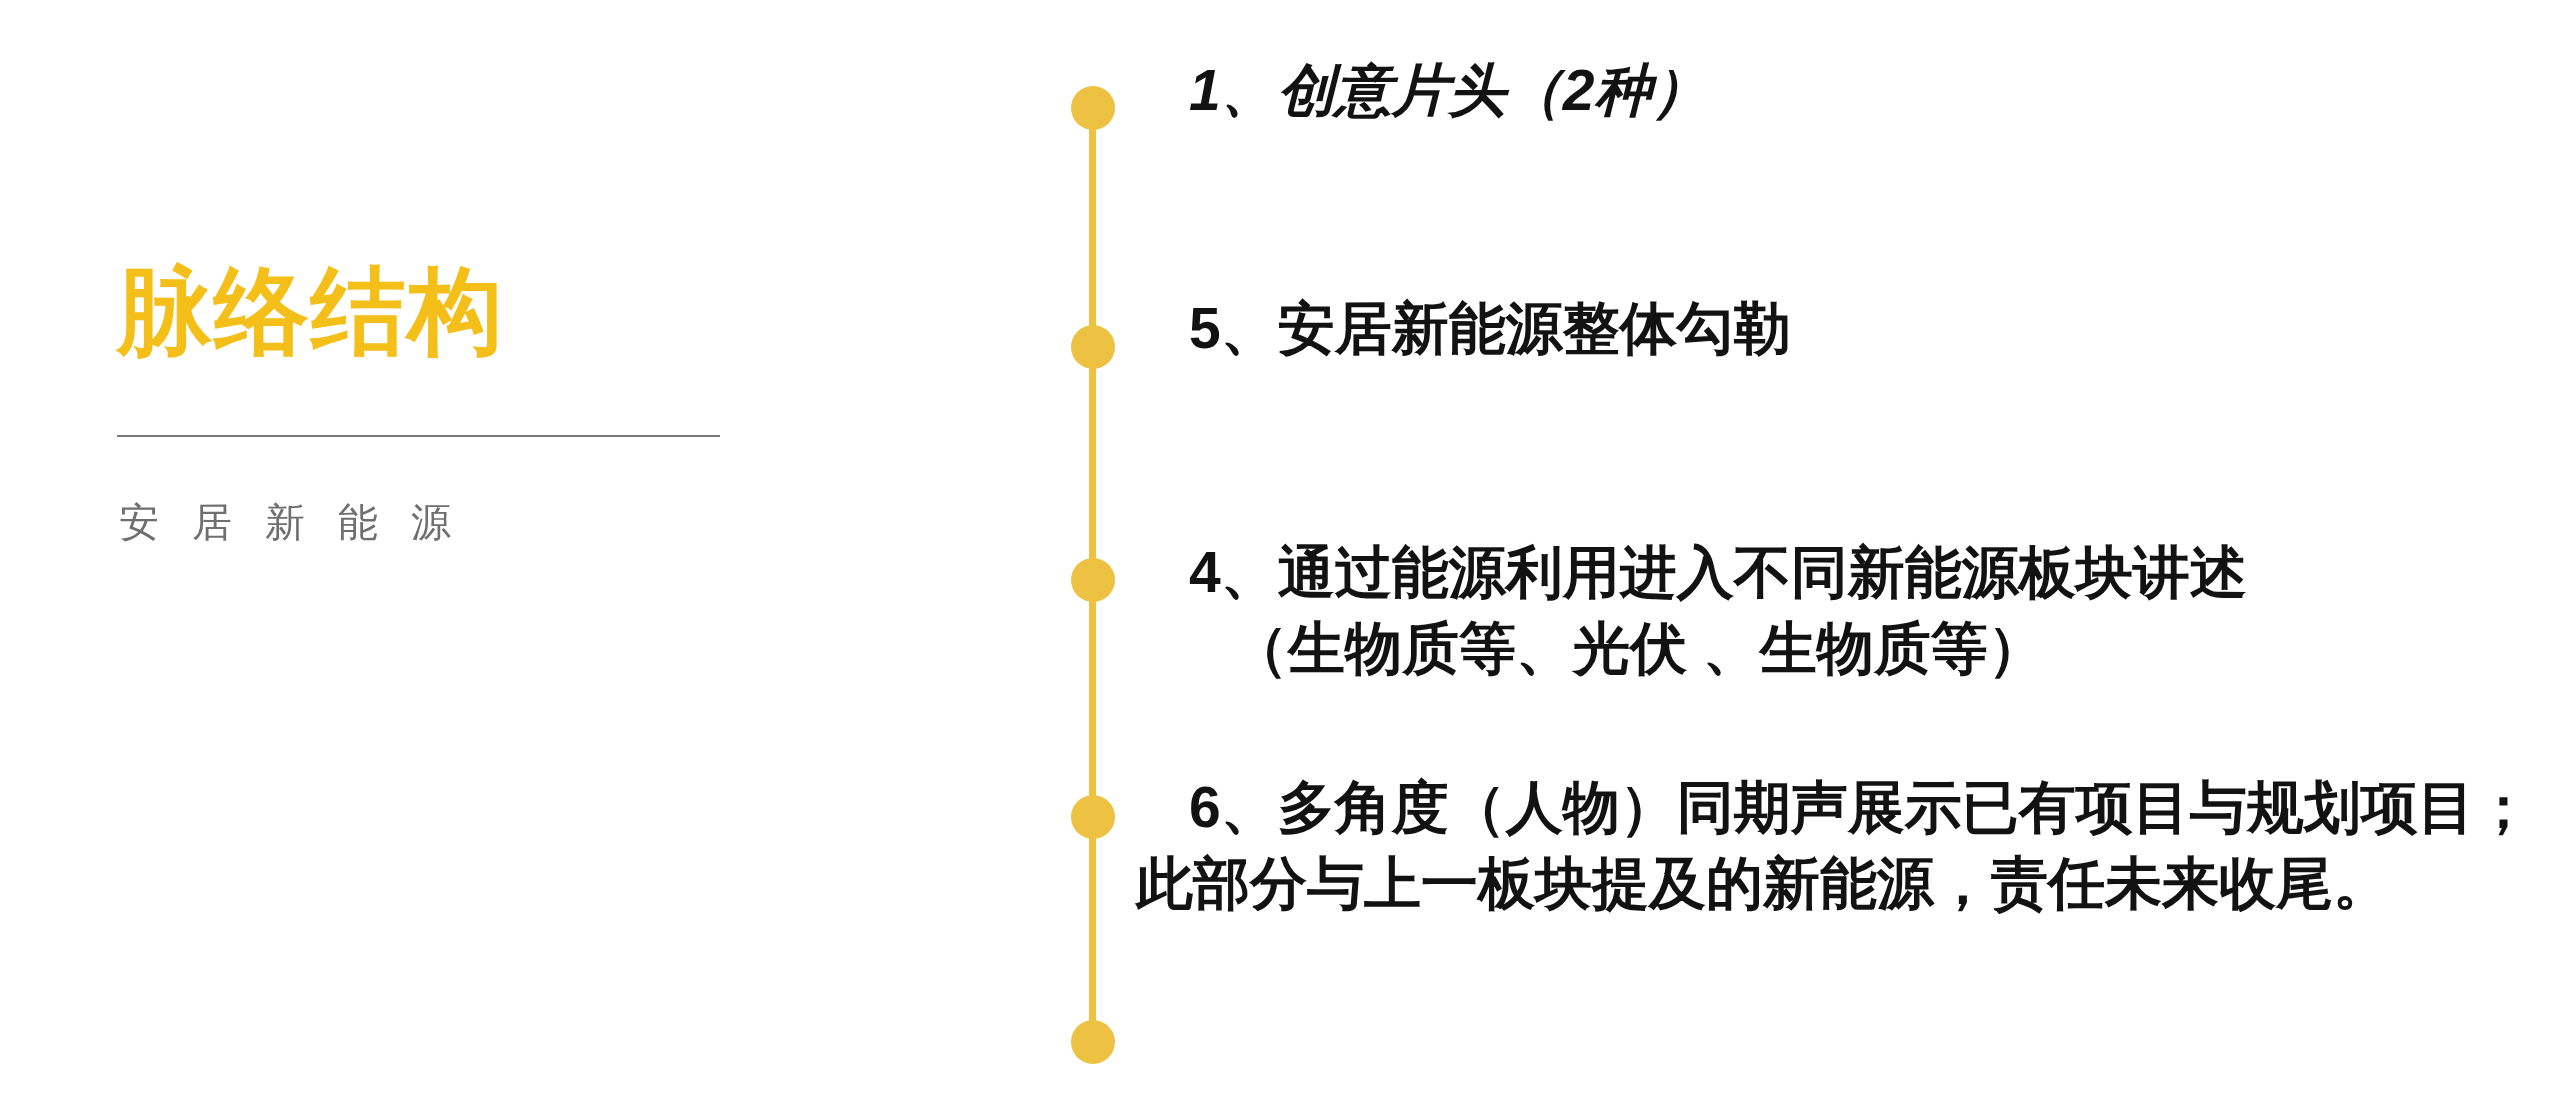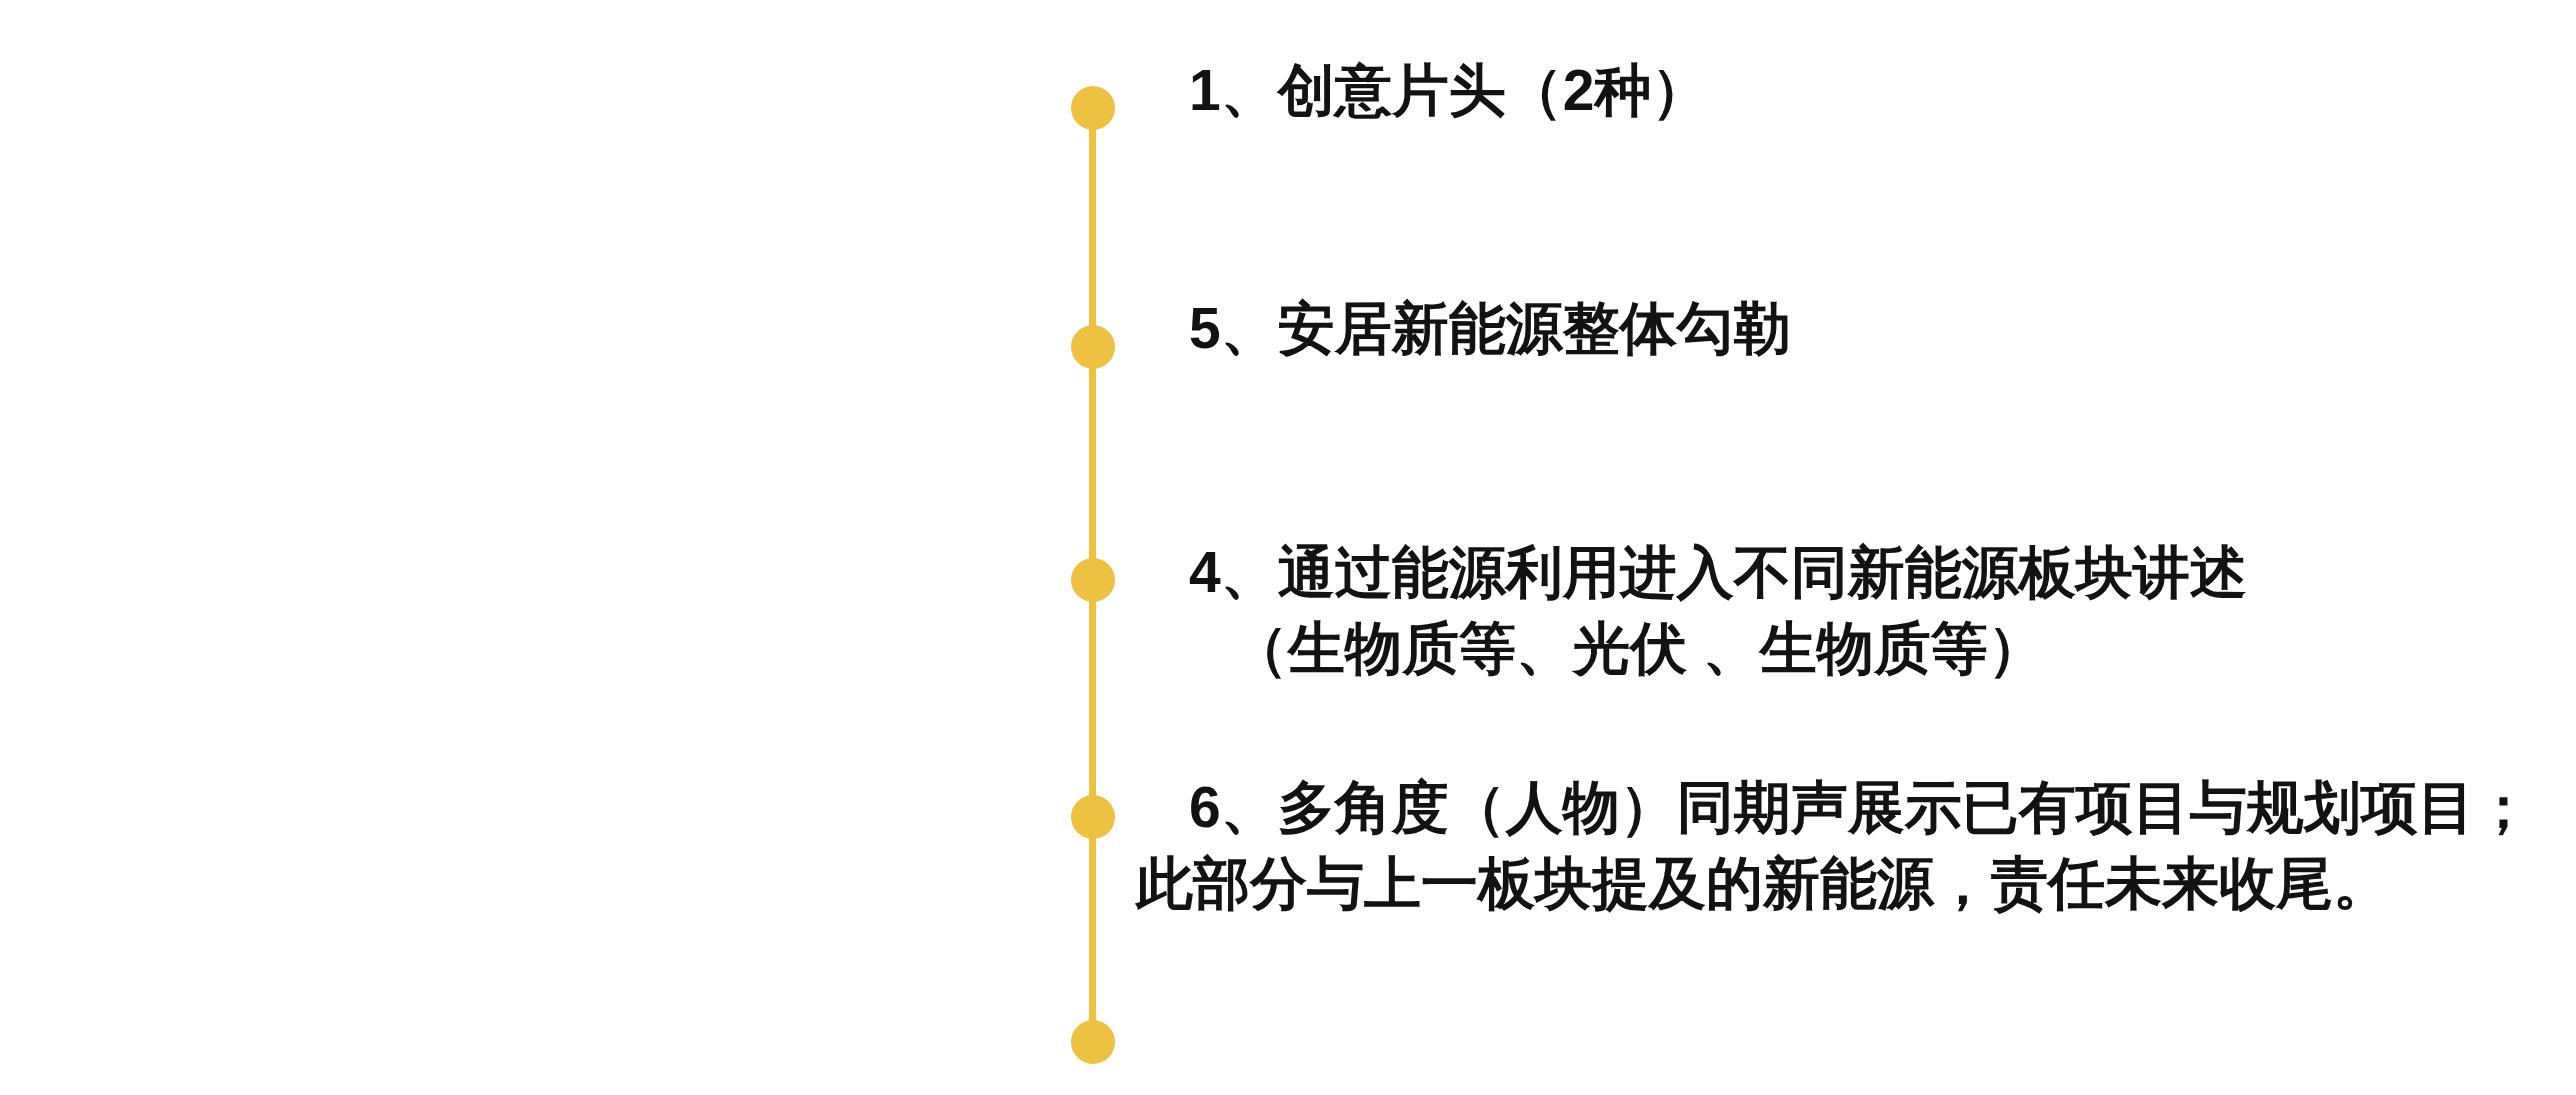--- a/index.html
+++ b/index.html
@@ -106,34 +106,41 @@
     font-weight: 700;
     color: #121212;
     white-space: nowrap;
   }
 
   .item-line {
     display: block;
     white-space: nowrap;
   }
 
-  .item-1 { top: 57px;  font-size: 57px; line-height: 1.18; }
+  .item-1 { top: 57px;  font-size: 57px; line-height: 1.18; font-style: italic; }
   .item-2 { top: 295px; font-size: 57px; line-height: 1.18; }
   .item-3 { top: 534px; font-size: 57px; line-height: 1.34; }
   .item-4 { top: 769px; font-size: 57px; line-height: 1.34; left: -53px; }
   .item-5 { top: 985px;font-size: 57px; line-height: 1.18; }
 
   .indent-1 { padding-left: 42px; }
   .indent-4-2 { padding-left: 0px; }
 </style>
 </head>
 <body>
 
 <div class="slide">
 
+  <div class="left-panel">
+    <div class="slide-title">脉络结构</div>
+
+    <div class="title-divider"></div>
+
+    <div class="slide-subtitle">安居新能源</div>
+  </div>
 
   <div class="timeline">
     <div class="timeline-spine"></div>
     <div class="timeline-dot" style="top:108px"></div>
     <div class="timeline-dot" style="top:347px"></div>
     <div class="timeline-dot" style="top:580px"></div>
     <div class="timeline-dot" style="top:817px"></div>
     <div class="timeline-dot" style="top:1042px"></div>
   </div>
 

